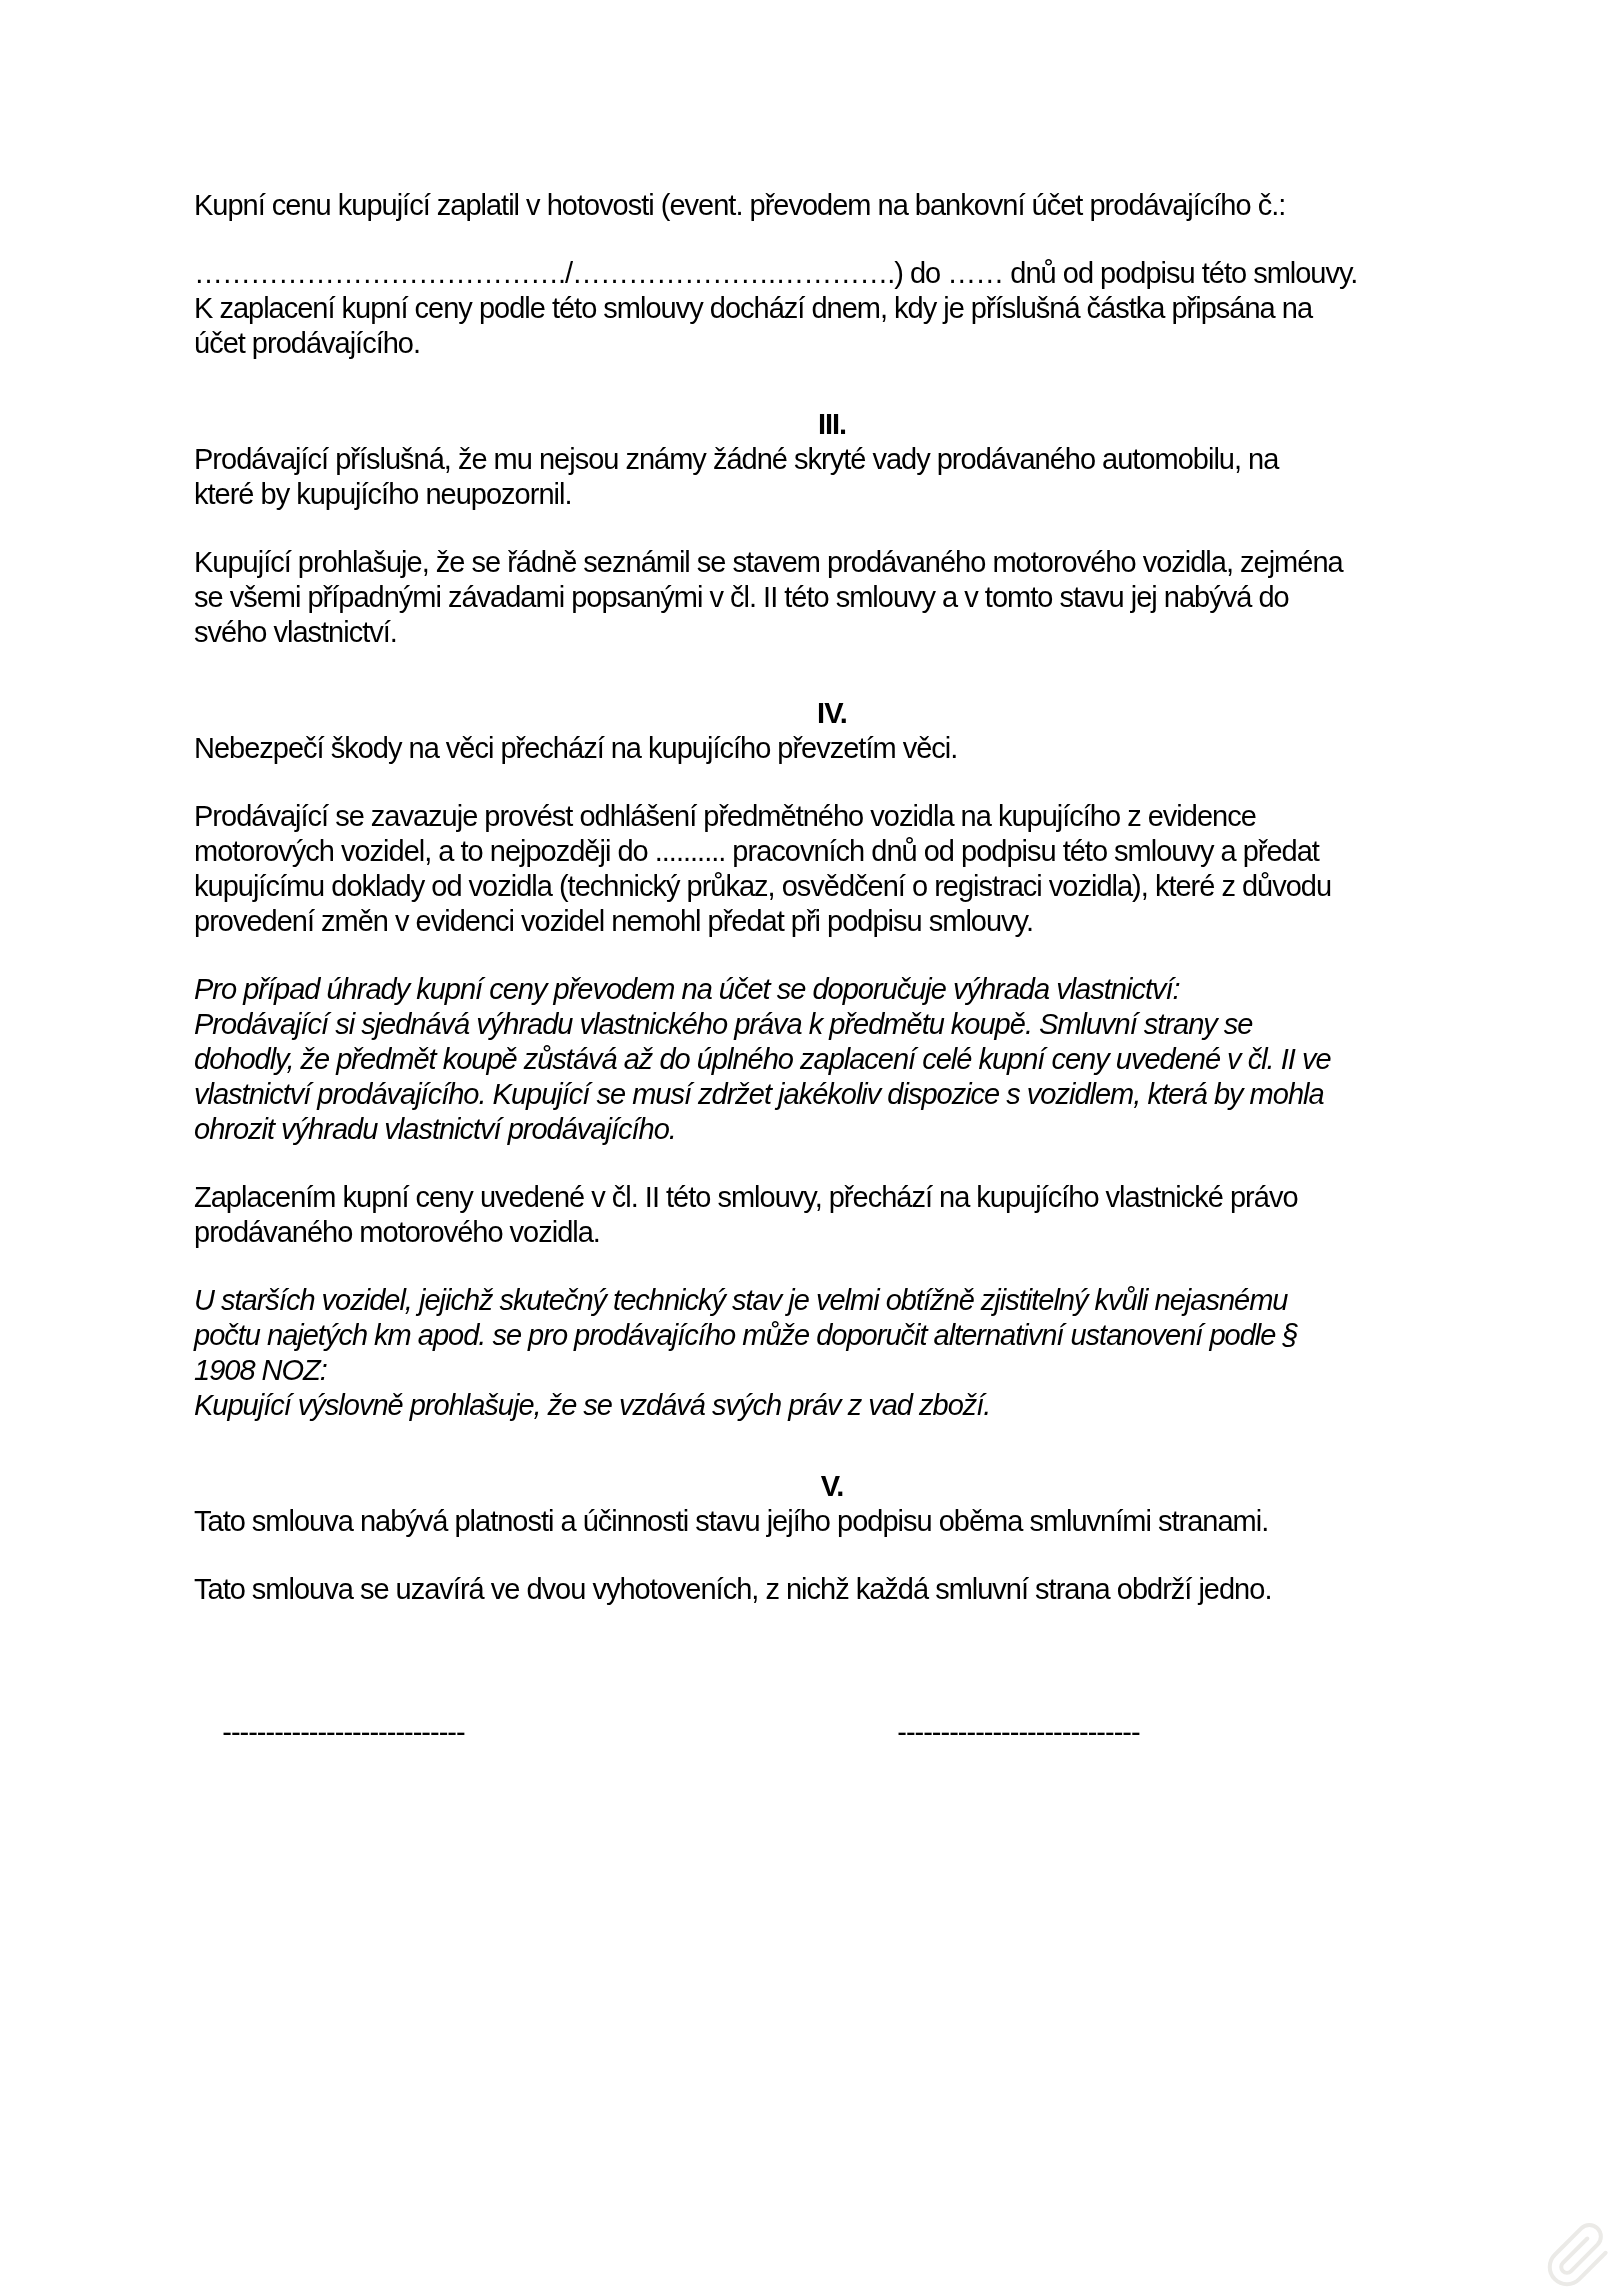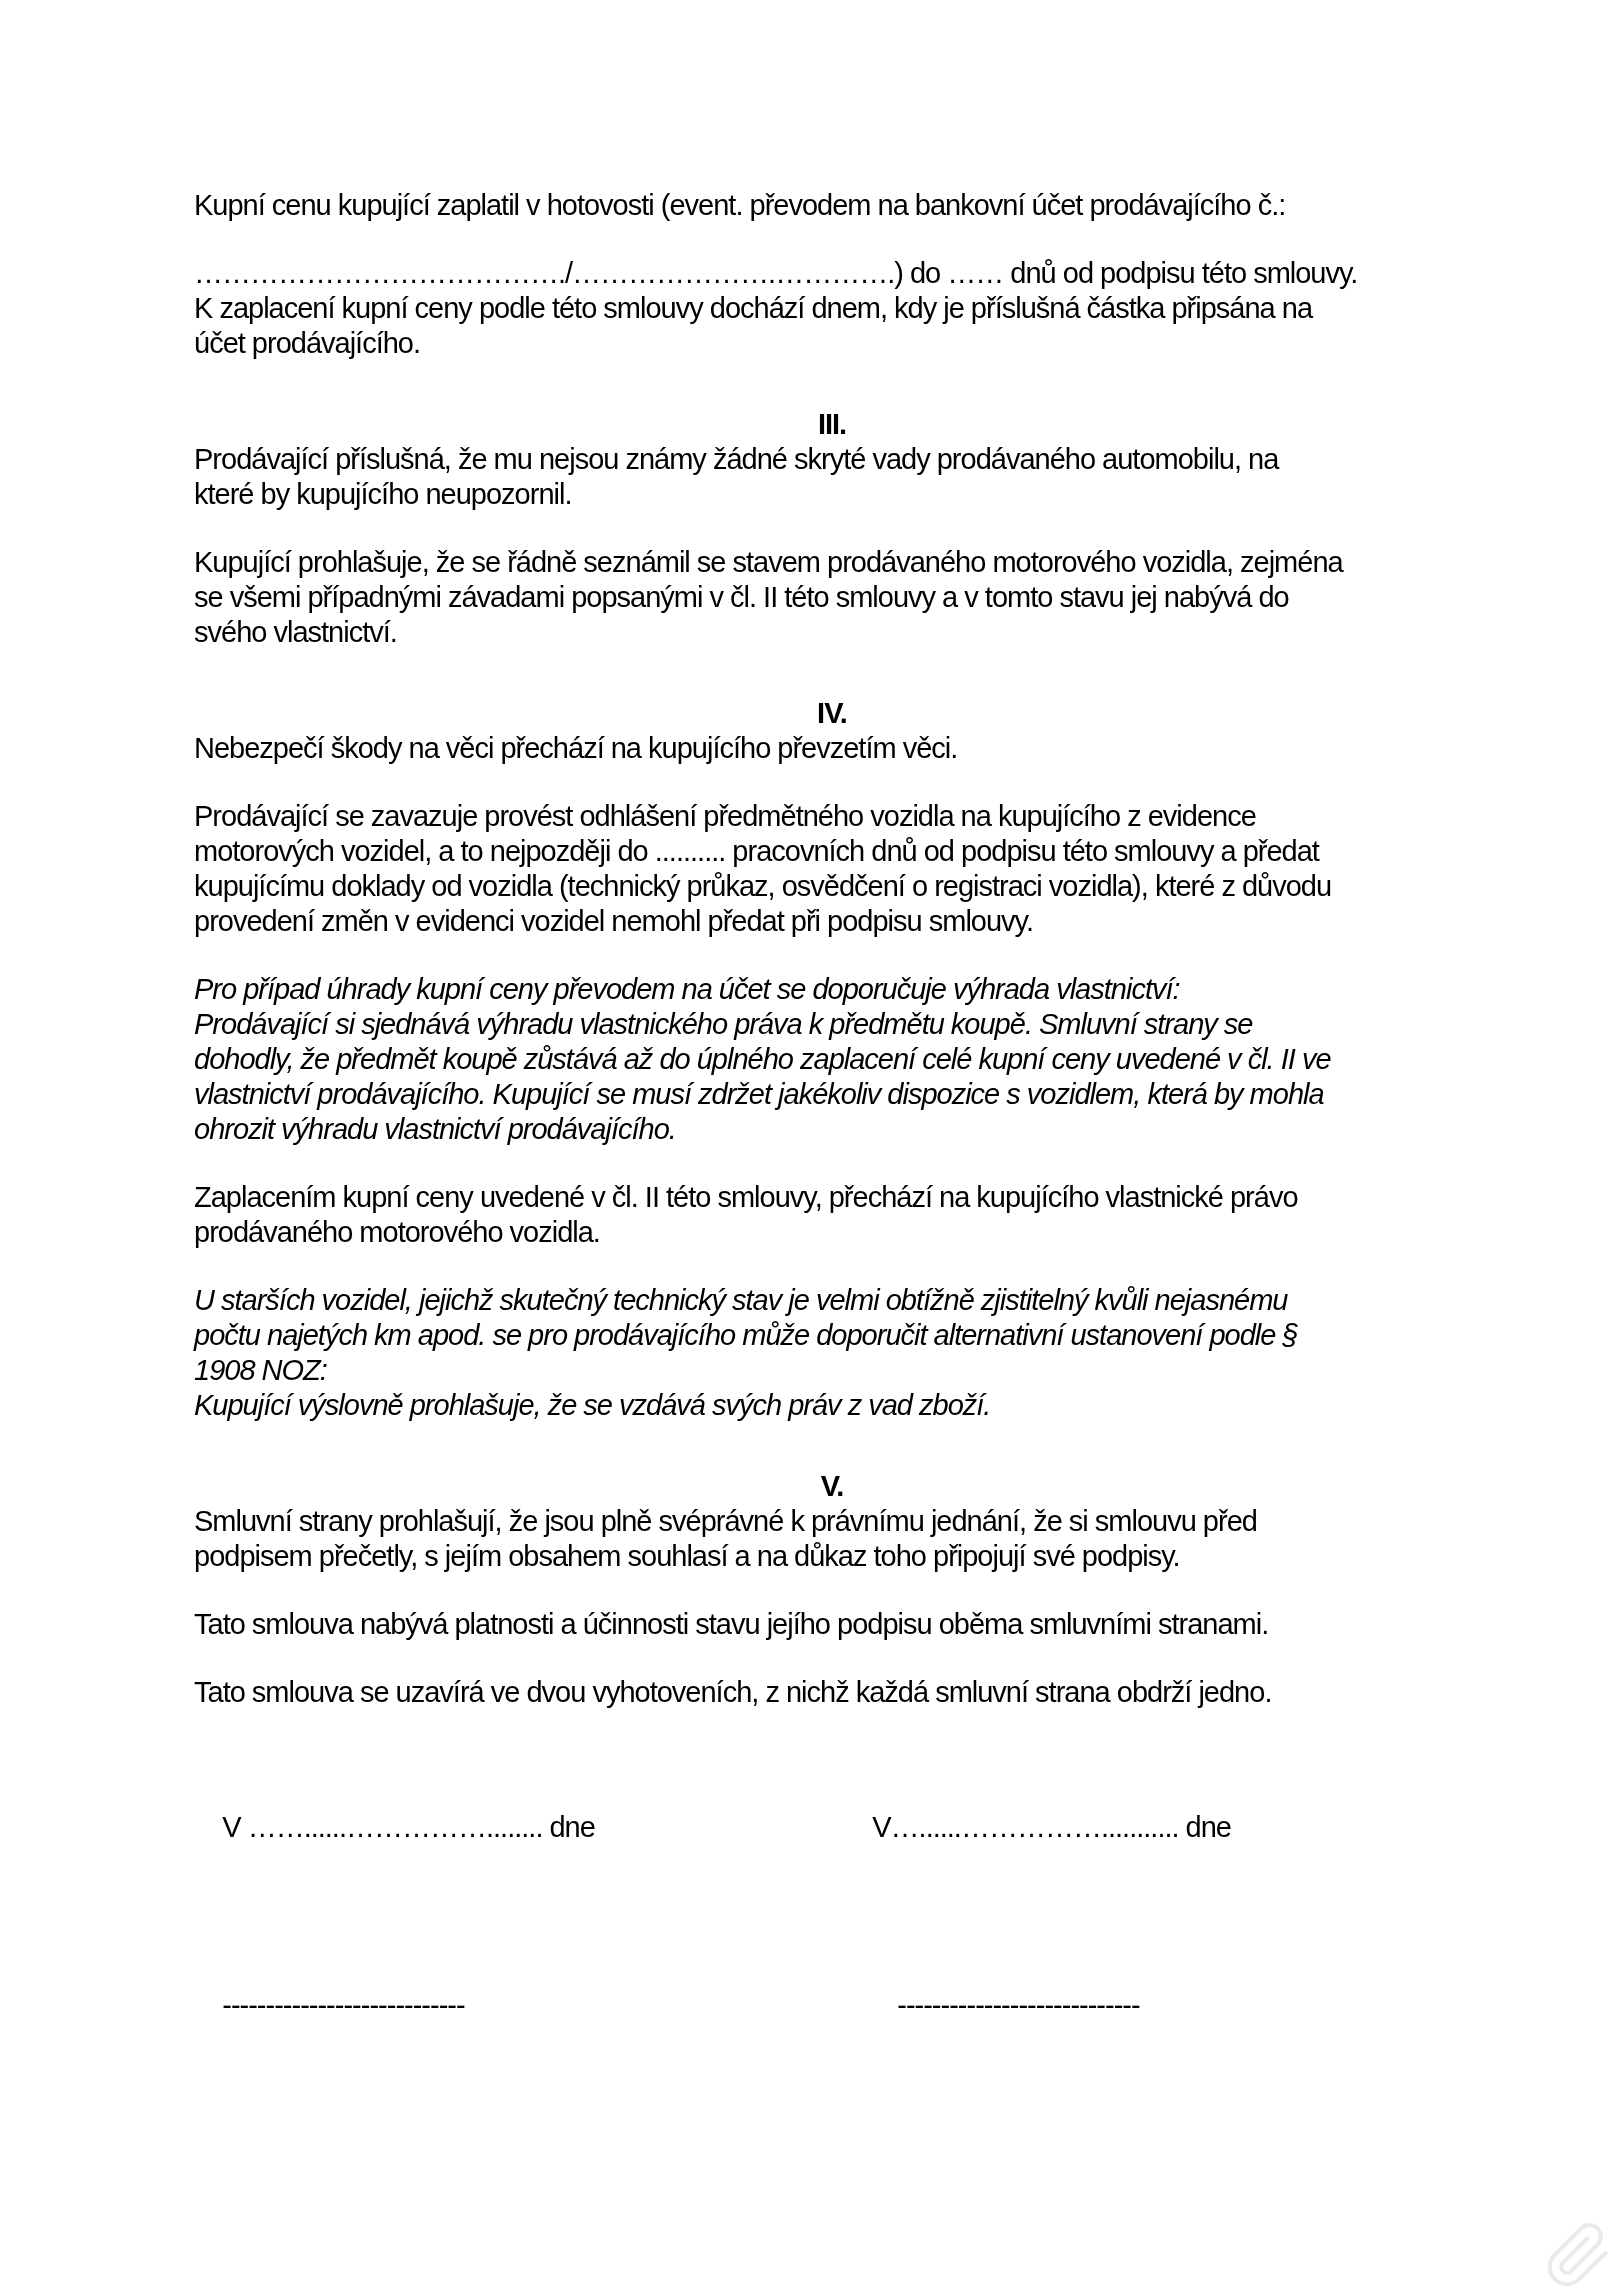--- a/index.html
+++ b/index.html
@@ -95,30 +95,25 @@
   <p class="para">Zaplacením kupní ceny uvedené v čl. II této smlouvy, přechází na kupujícího vlastnické právo
 prodávaného motorového vozidla.</p>
 
   <p class="para italic">U starších vozidel, jejichž skutečný technický stav je velmi obtížně zjistitelný kvůli nejasnému
 počtu najetých km apod. se pro prodávajícího může doporučit alternativní ustanovení podle §
 1908 NOZ:
 Kupující výslovně prohlašuje, že se vzdává svých práv z vad zboží.</p>
 
   <h2 class="heading">V.</h2>
 
-  <p class="para">Smluvní strany prohlašují, že jsou plně svéprávné k právnímu jednání, že si smlouvu před
-podpisem přečetly, s jejím obsahem souhlasí a na důkaz toho připojují své podpisy.</p>
 
   <p class="para">Tato smlouva nabývá platnosti a účinnosti stavu jejího podpisu oběma smluvními stranami.</p>
 
   <p class="para">Tato smlouva se uzavírá ve dvou vyhotoveních, z nichž každá smluvní strana obdrží jedno.</p>
 
-  <div class="sig-row row-date">
-    <span class="cell-left">V ……......……………........ dne</span><span class="cell-right">V…......……………........... dne</span>
-  </div>
 
   <div class="sig-row row-sep">
     <span class="cell-left">----------------------------</span><span class="cell-right pad-38">----------------------------</span>
   </div>
 
 
 </div>
 
 <svg class="watermark" viewBox="0 0 24 24" width="69" height="69" aria-hidden="true">
   <path d="M21.44 11.05l-9.19 9.19a6 6 0 0 1-8.49-8.49l9.19-9.19a4 4 0 0 1 5.66 5.66l-9.2 9.19a2 2 0 0 1-2.83-2.83l8.49-8.48" fill="none" stroke="#ebeae7" stroke-width="1.4" stroke-linecap="round" stroke-linejoin="round"></path>

